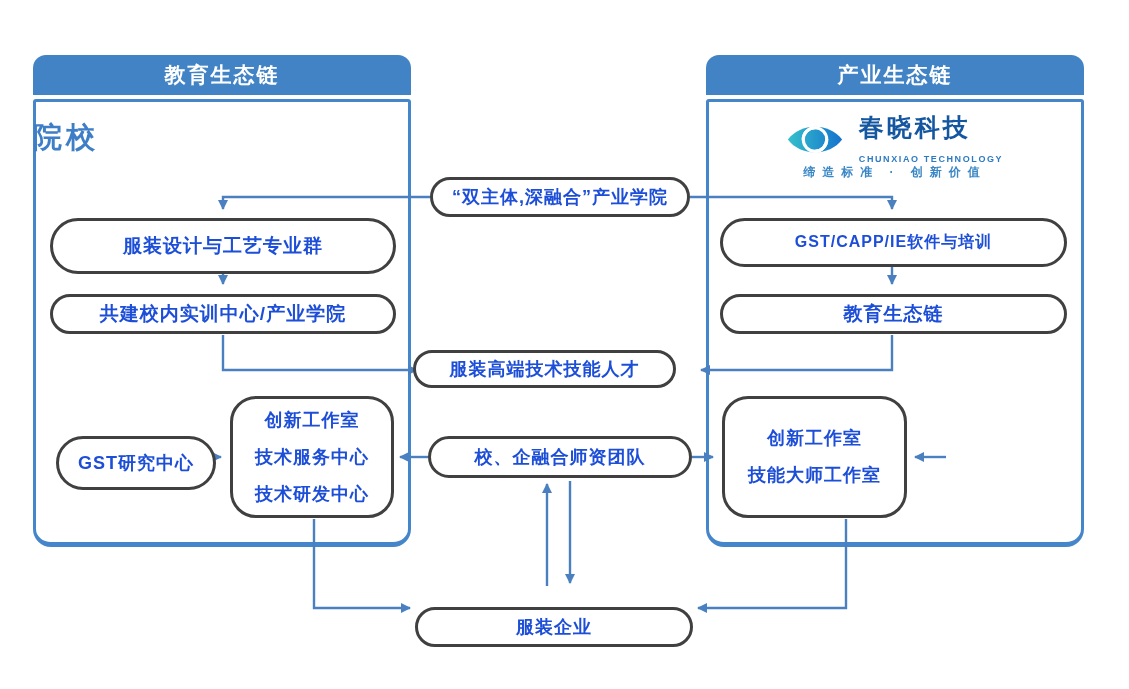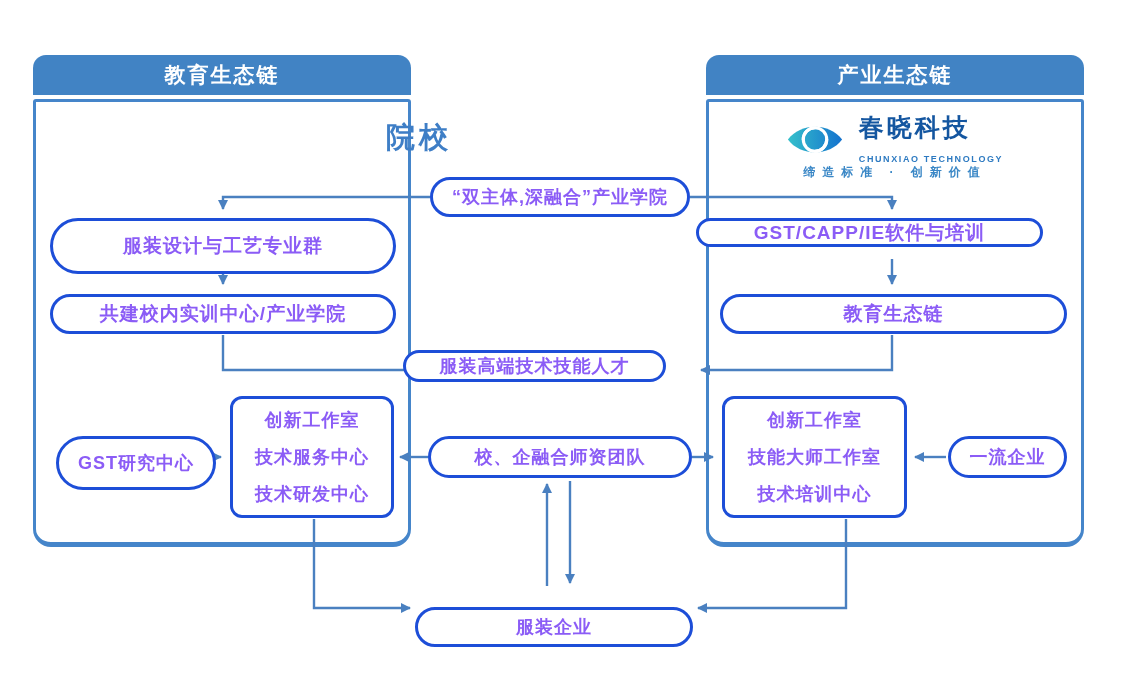--- a/index.html
+++ b/index.html
@@ -18,42 +18,42 @@
   }
   .panel-body{
     position:absolute;top:44px;left:0;right:0;bottom:0;background:#ffffff;
     border:3px solid #4585ca;border-bottom-width:5px;
     border-radius:3px 3px 18px 18px;
   }
   
   .wires{position:absolute;left:0;top:0;z-index:2;}
   
   .pill,.bigbox{
-    position:absolute;background:#ffffff;border:3px solid #1d4ed8;color:#8b5cf6;
+    position:absolute;background:#ffffff;border:3px solid #404040;color:#1d4ed8;
     display:flex;align-items:center;justify-content:center;z-index:3;box-sizing:border-box;
     white-space:nowrap;
   }
   .pill{border-radius:999px;font-size:18px;letter-spacing:1px;}
-  .bigbox{border-radius:12px;flex-direction:column;font-size:18px;letter-spacing:1px;line-height:37px;}
+  .bigbox{border-radius:26px;flex-direction:column;font-size:18px;letter-spacing:1px;line-height:37px;}
   .pill-academy{left:430px;top:177px;width:260px;height:40px;font-size:18px;}
   .pill-major{left:50px;top:218px;width:346px;height:56px;font-size:19px;}
   .pill-train{left:50px;top:294px;width:346px;height:40px;font-size:19px;}
-  .pill-talents{left:403px;top:350px;width:263px;height:32px;}
-  .pill-software{left:696px;top:218px;width:347px;height:29px;font-size:19px;}
+  .pill-talents{left:413px;top:350px;width:263px;height:38px;}
+  .pill-software{left:720px;top:218px;width:347px;height:49px;font-size:16px;}
   .pill-intern{left:720px;top:294px;width:347px;height:40px;font-size:19px;}
   .pill-gstres{left:56px;top:436px;width:160px;height:54px;}
   .pill-teachers{left:428px;top:436px;width:264px;height:42px;}
   .pill-first{left:948px;top:436px;width:119px;height:42px;}
   .box-centers{left:230px;top:396px;width:164px;height:122px;}
   .box-studios{left:722px;top:396px;width:185px;height:122px;}
   .pill-companies{left:415px;top:588px;width:278px;height:40px;margin-top:19px;}
   
   .edu-title{
-    position:absolute;left:33px;top:118px;width:378px;text-align:right;z-index:3;
-    color:#3e7ec6;font-size:29px;letter-spacing:4px;margin-left:41px;
+    position:absolute;left:33px;top:118px;width:378px;text-align:left;z-index:3;
+    color:#3e7ec6;font-size:29px;letter-spacing:4px;
   }
   
   .logo{
     position:absolute;left:706px;top:114px;width:378px;z-index:3;
     display:flex;flex-direction:column;align-items:center;
   }
   .logo-row{display:flex;align-items:center;gap:16px;}
   .logo-texts{display:flex;flex-direction:column;align-items:flex-start;}
   .logo-name{color:#1456a0;font-size:25px;letter-spacing:3px;line-height:26px;}
   .logo-en{color:#2d7ac1;font-size:9px;letter-spacing:1.6px;margin-top:14px;}
@@ -132,19 +132,17 @@
     <span>创新工作室</span>
     <span>技术服务中心</span>
     <span>技术研发中心</span>
   </div>
 
   <div class="pill pill-teachers">校、企融合师资团队</div>
 
   <div class="bigbox box-studios">
     <span>创新工作室</span>
     <span>技能大师工作室</span>
-    <span>技术培训中心</span>
   </div>
 
-  <div class="pill pill-first">一流企业</div>
   <div class="pill pill-companies">服装企业</div>
 
 </div>
 
 </body></html>

